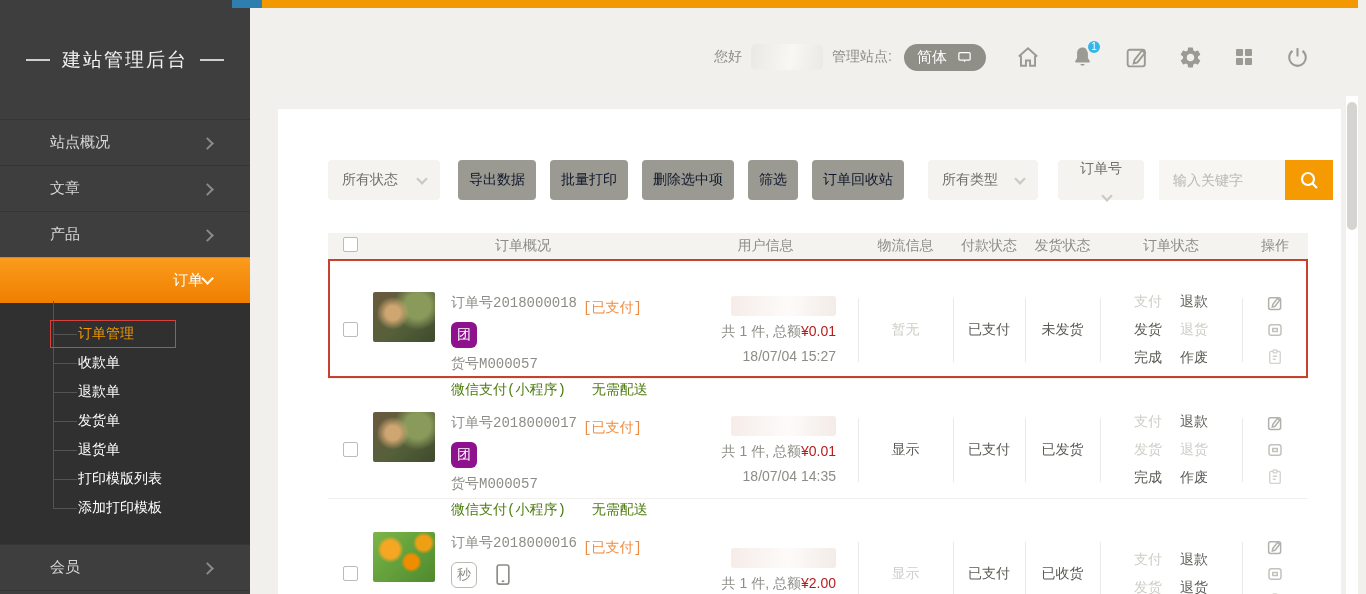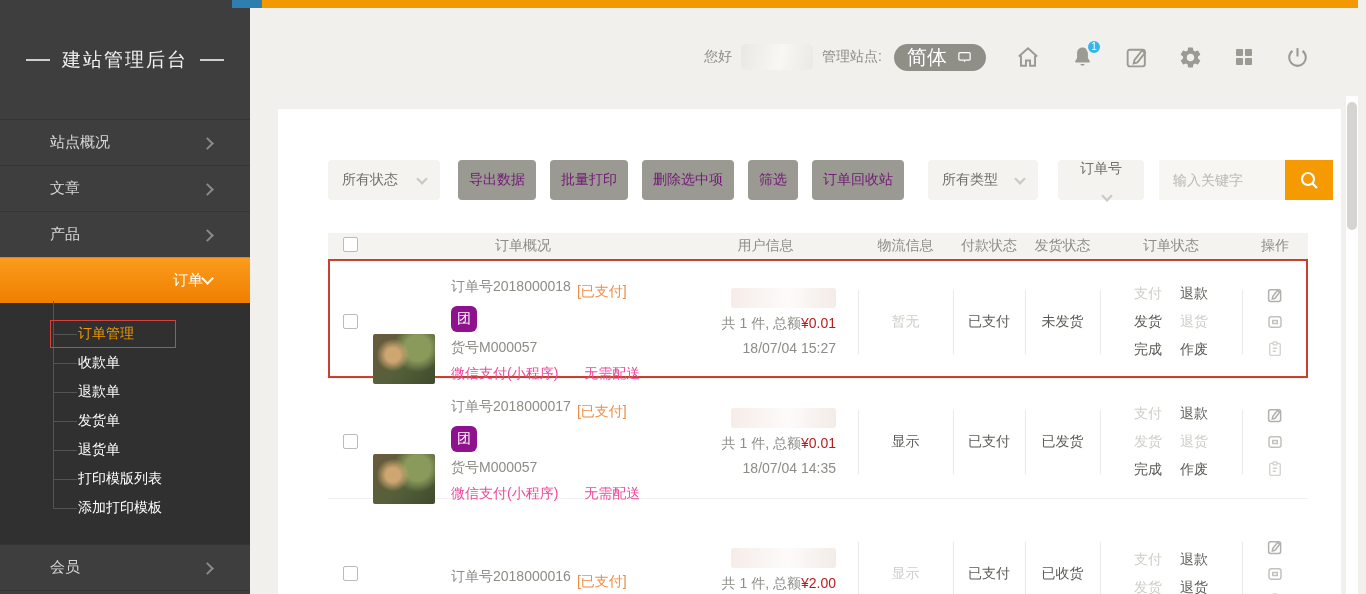--- a/index.html
+++ b/index.html
@@ -24,63 +24,63 @@
   .submenu li { position:relative; height:29px; display:flex; align-items:center; padding-left:78px; color:#fff; font-size:14px; cursor:pointer; }
   .submenu li::before { content:""; position:absolute; left:53px; top:50%; width:24px; height:1px; background:#545454; }
   .submenu li.active { color:#f39800; }
   .submenu li.active::after { content:""; position:absolute; left:50px; top:1px; width:124px; height:26px; border:1px solid #d9413c; }
   .menu-bottom-line { border-bottom:1px solid #353535; }
 
   
   .top-header { position:absolute; top:40px; left:640px; right:56px; height:34px; display:flex; align-items:center; justify-content:flex-end; gap:29px; z-index:2; }
   .greet-group { display:flex; align-items:center; gap:9px; color:#8d8c86; font-size:14px; }
   .name-blob { width:72px; height:26px; border-radius:5px; background:linear-gradient(100deg,#e9e8e4,#f8f7f4 55%,#ebe9e5); filter:blur(.7px); }
-  .lang-pill { display:flex; align-items:center; gap:9px; background:#8f8e87; color:#fff; border-radius:15px; height:27px; padding:0 13px; font-size:20px; cursor:pointer; margin-left:3px; }
+  .lang-pill { display:flex; align-items:center; gap:9px; background:#8f8e87; color:#fff; border-radius:15px; height:27px; padding:0 13px; font-size:15px; cursor:pointer; margin-left:3px; }
   .hicon { position:relative; display:flex; cursor:pointer; }
   .bell-badge { position:absolute; top:-6px; right:-7px; min-width:16px; height:16px; border-radius:9px; background:#35b6e9; border:2px solid #f1f0ec; color:#fff; font-size:10px; display:flex; align-items:center; justify-content:center; padding:0 2px; }
 
   
   .card { position:absolute; left:278px; top:109px; width:1063px; height:510px; background:#fff; z-index:1; }
 
   
   .toolbar { position:absolute; left:50px; top:51px; display:flex; align-items:center; height:40px; }
   .dropdown { display:flex; align-items:center; justify-content:space-between; background:#f4f3ef; border-radius:4px; height:40px; padding:0 14px; color:#706f68; cursor:pointer; }
   .dd-chev { width:8px; height:8px; border-right:2px solid #c9c8c2; border-bottom:2px solid #c9c8c2; transform:rotate(45deg); margin:-3px 0 0 12px; }
   .dd-status { width:112px; margin-right:18px; }
   .dd-type { width:110px; margin-left:10px; }
   .dd-field { width:86px; margin-left:20px;flex-direction:column; }
-  .btn-gray { background:#9b9a92; color:#701a75; border:none; border-radius:4px; height:40px; padding:0 11px; font-size:14px; margin-right:14px; cursor:pointer; font-family:inherit; }
+  .btn-gray { background:#9b9a92; color:#0f172a; border:none; border-radius:4px; height:40px; padding:0 11px; font-size:14px; margin-right:14px; cursor:pointer; font-family:inherit; }
   .search-group { display:flex; margin-left:15px; }
   .search-input { width:126px; height:40px; background:#f7f6f2; border:none; padding:0 14px; font-size:14px; color:#555; outline:none; font-family:inherit; }
   .search-input::placeholder { color:#b8b7b1; }
   .btn-search { width:48px; height:40px; background:#f59a01; border:none; display:flex; align-items:center; justify-content:center; cursor:pointer; }
 
   
   .table { position:absolute; left:50px; top:124px; width:980px; }
   .grid-cols { display:grid; grid-template-columns:45px 300px 185px 95px 72px 75px 142px 66px; }
   .thead { background:#f4f3ef; height:26px; align-items:center; color:#8d8c86; }
   .th { text-align:center; }
   .row { height:120px; position:relative; border-bottom:1px solid #f1f0ec; }
   .row.highlighted { box-shadow:inset 0 0 0 2px #c8402f; }
   .tbody .row:nth-child(3) { height:150px; }
   .cell { display:flex; align-items:center; justify-content:center; position:relative; color:#5b5a54; }
   .cell.div::before { content:""; position:absolute; left:0; top:50%; margin-top:-32px; height:64px; width:1px; background:#eceae6; }
   .checkbox { width:15px; height:15px; border:1px solid #bcbbb5; border-radius:2px; background:#fff; cursor:pointer; display:inline-block; }
-  .c-order { justify-content:flex-start; align-items:flex-end; padding-top:14px; }
+  .c-order { justify-content:flex-start; align-items:flex-start; padding-top:30px;font-family:Liberation Mono, monospace; }
   .thumb { width:62px; height:50px; border-radius:2px; margin-top:3px; flex:none; }
   .thumb.forest { background:radial-gradient(circle at 32% 42%,#cfa571 0 14%,transparent 32%),radial-gradient(circle at 72% 28%,#8a9a5b 0 22%,transparent 42%),linear-gradient(135deg,#6b5a3e,#55603a 55%,#3e4a2c); }
   .thumb.oranges { background:radial-gradient(circle at 28% 35%,#f5a623 0 16%,transparent 24%),radial-gradient(circle at 62% 60%,#f08c00 0 14%,transparent 21%),radial-gradient(circle at 82% 22%,#ef9f13 0 11%,transparent 17%),linear-gradient(135deg,#7ab648,#4e8a2e); }
   .order-info { margin-left:16px; display:flex; flex-direction:column; gap:5px; }
   .oline { display:flex; align-items:center; min-height:21px; }
   .ono,.sku { color:#8d8c86; }
   .otag { color:#ef8c43; margin-left:6px;margin-top:10px; }
   .badge { width:26px; height:26px; border-radius:6px; display:flex; align-items:center; justify-content:center; font-size:14px; margin-right:16px; }
   .badge.solid { background:#8e118e; color:#fff; }
   .badge.outline { border:1px solid #b9b8b2; color:#8d8c86; background:#fff; }
-  .payline { color:#ec4899; gap:26px; }
+  .payline { color:#4d7c0f; gap:26px; }
   .c-user { flex-direction:column; align-items:flex-end; justify-content:center; padding-right:22px; gap:7px; }
   .user-blob { width:105px; height:20px; border-radius:3px; background:linear-gradient(95deg,#f6ece8,#fdfbfa 55%,#f3ebe7); filter:blur(.6px); }
   .qline { color:#8d8c86; }
   .amount { color:#b91c1c; }
   .date { color:#8d8c86; }
   .muted { color:#cecdc7 !important; }
   .logi { cursor:pointer; }
   .state-grid { display:grid; grid-template-columns:auto auto; gap:10px 18px; justify-items:start; }
   .state-link { color:#5b5a54; cursor:pointer; }
   .c-ops { flex-direction:column; gap:9px; }

